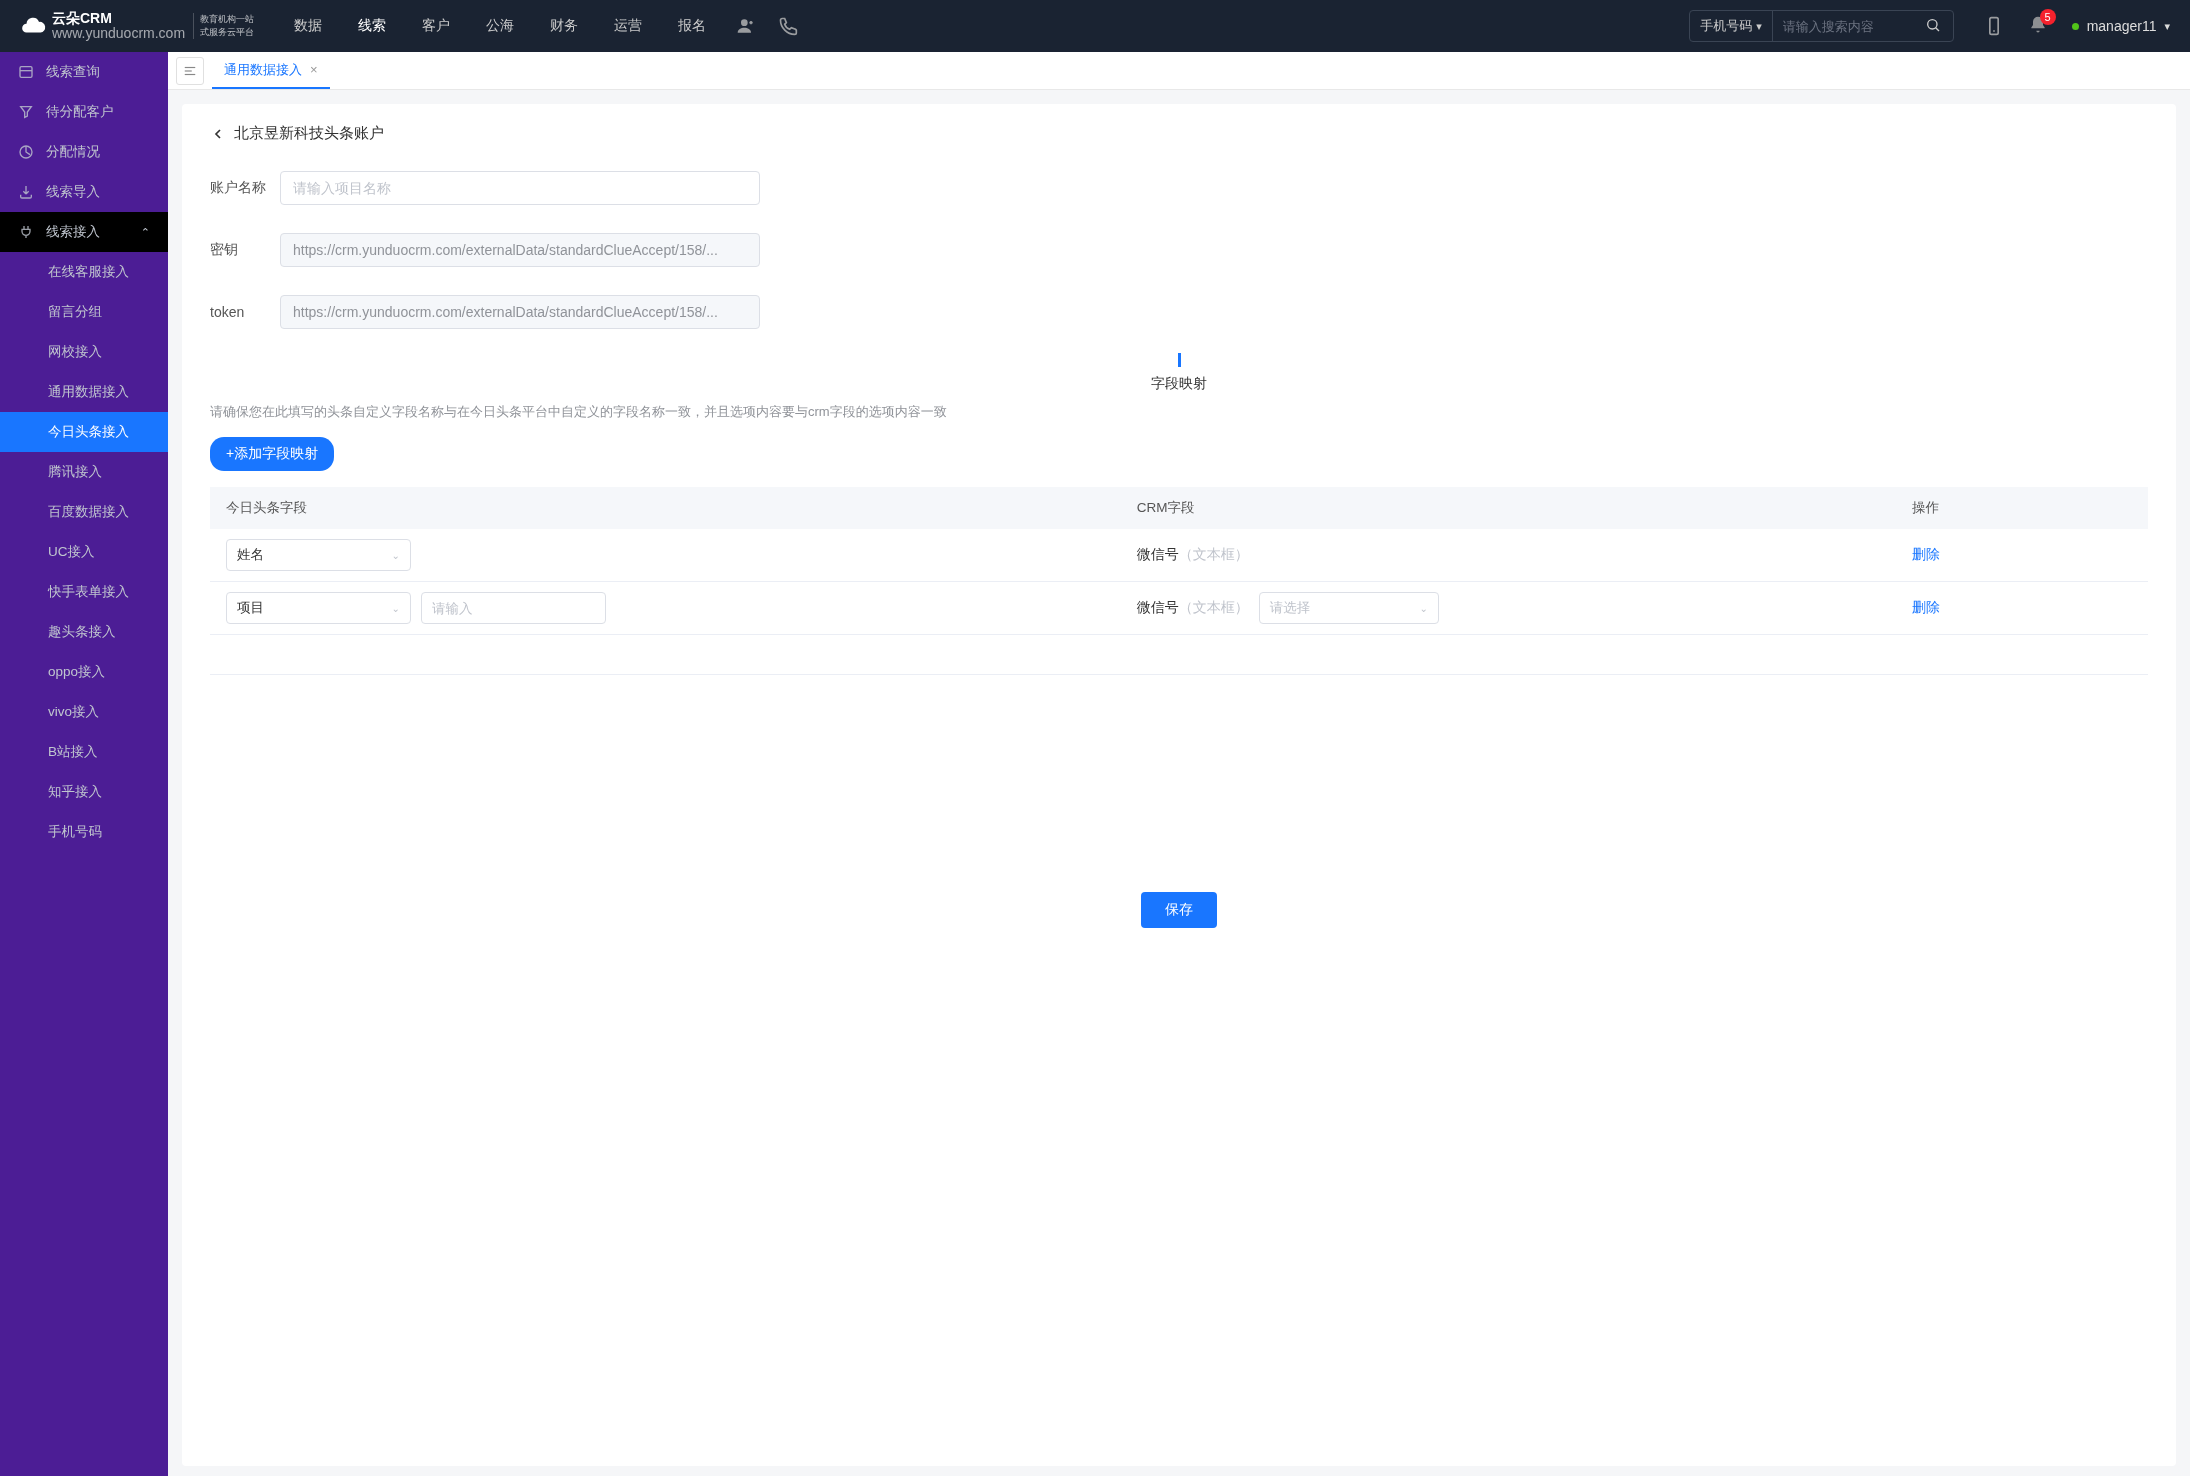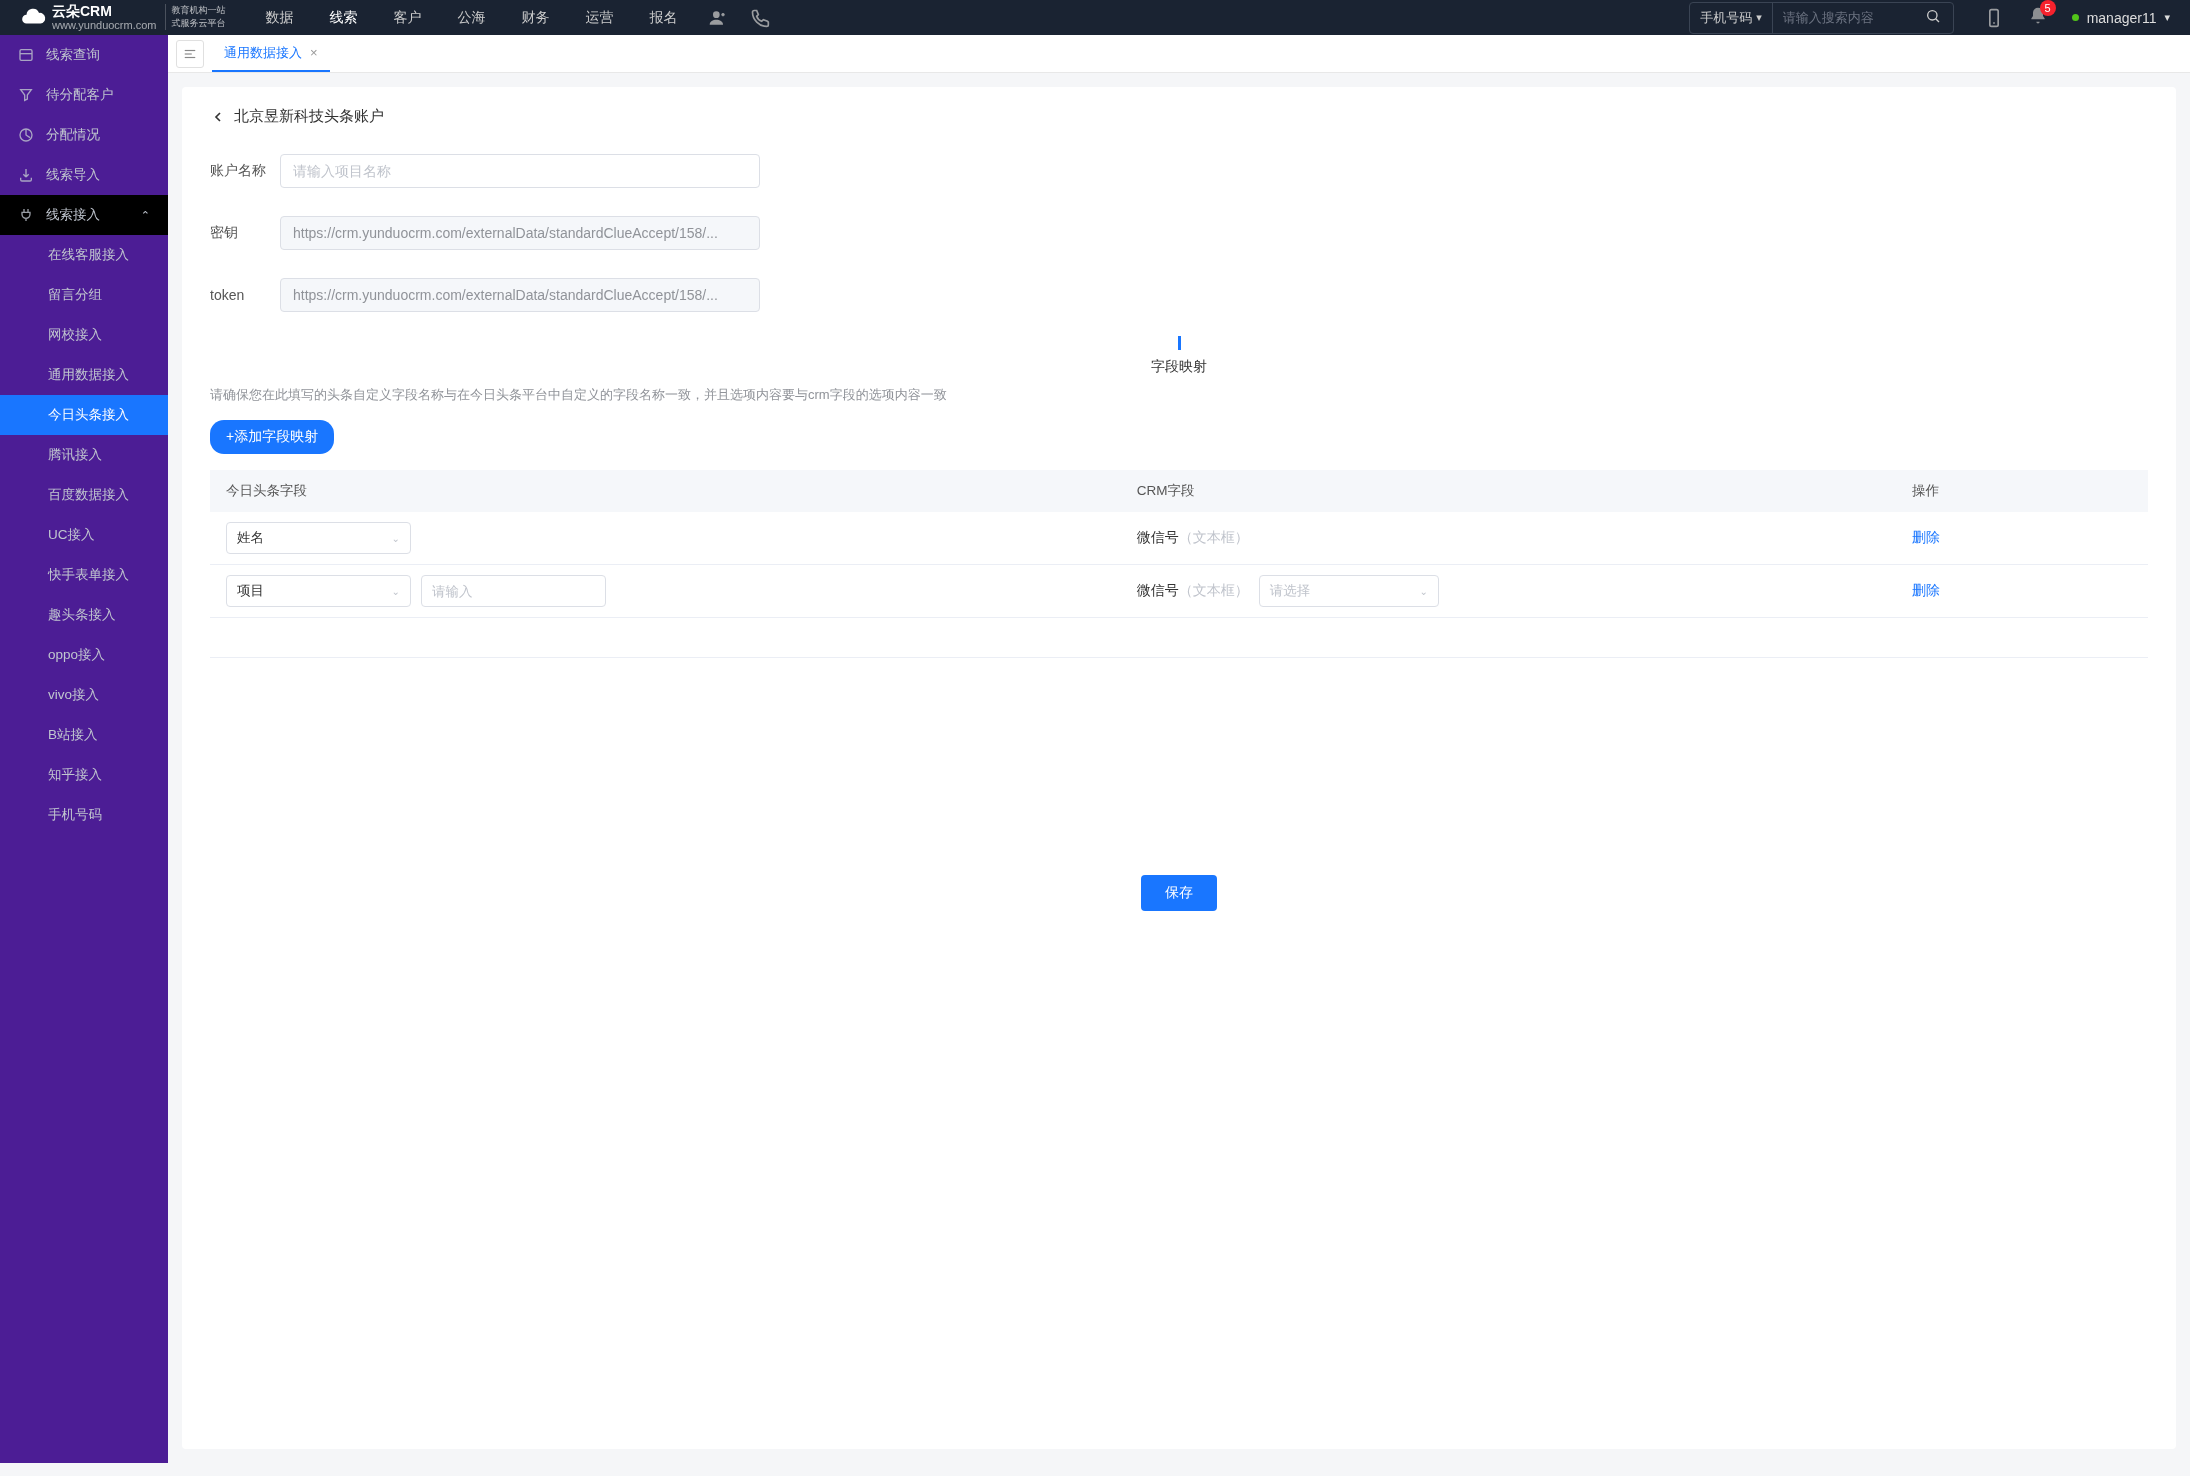--- a/index.html
+++ b/index.html
@@ -1,19 +1,19 @@
 <!DOCTYPE html>
 <html><head>
 <meta charset="utf-8">
 <style>
 * { box-sizing: border-box; margin: 0; padding: 0; }
 body { font-family: -apple-system, "PingFang SC", "Microsoft YaHei", sans-serif; background: #f5f6f8; font-size: 14px; color: #333; }
 
 
-.header { height: 35px; background: #1a2332; display: flex; align-items: center; padding: 0 20px; color: #fff; }
+.header { height: 52px; background: #1a2332; display: flex; align-items: center; padding: 0 20px; color: #fff; }
 .logo { display: flex; align-items: center; gap: 6px; margin-right: 40px; font-size: 13px; }
 .logo-icon { width: 26px; height: 26px; }
 .logo-text { display: flex; flex-direction: column; line-height: 1.1; }
 .logo-main { font-weight: bold; font-size: 14px; }
 .logo-sub { font-size: 9px; opacity: 0.7; border-left: 1px solid rgba(255,255,255,0.3); padding-left: 6px; margin-left: 2px;}
 .nav { display: flex; gap: 36px; }
 .nav-item { color: #ccc; cursor: pointer; font-size: 14px; }
 .nav-item.active { color: #fff; font-weight: 500; }
 .nav-icons { display: flex; gap: 22px; margin-left: 30px; align-items: center; }
 .nav-icon { width: 20px; height: 20px; opacity: 0.8; cursor: pointer; }
@@ -88,21 +88,21 @@
 </head>
 <body>
 
 <div class="header">
   <div class="logo">
     <svg class="logo-icon" viewBox="0 0 24 24" fill="#fff">
         <path d="M19 18H6a4 4 0 010-8 6 6 0 0111.6-1.8A4.5 4.5 0 0119 18z"></path>
       </svg>
     <div class="logo-text">
       <span class="logo-main">云朵CRM</span>
-      <span style="font-size:11px;opacity:0.6">www.yunduocrm.com</span>
+      <span style="font-size:14px;opacity:0.6">www.yunduocrm.com</span>
     </div>
     <div class="logo-sub">
       <div>教育机构一站</div>
         <div>式服务云平台</div>
     </div>
   </div>
 
   <div class="nav">
     <span class="nav-item">数据</span>
     <span class="nav-item active">线索</span>

